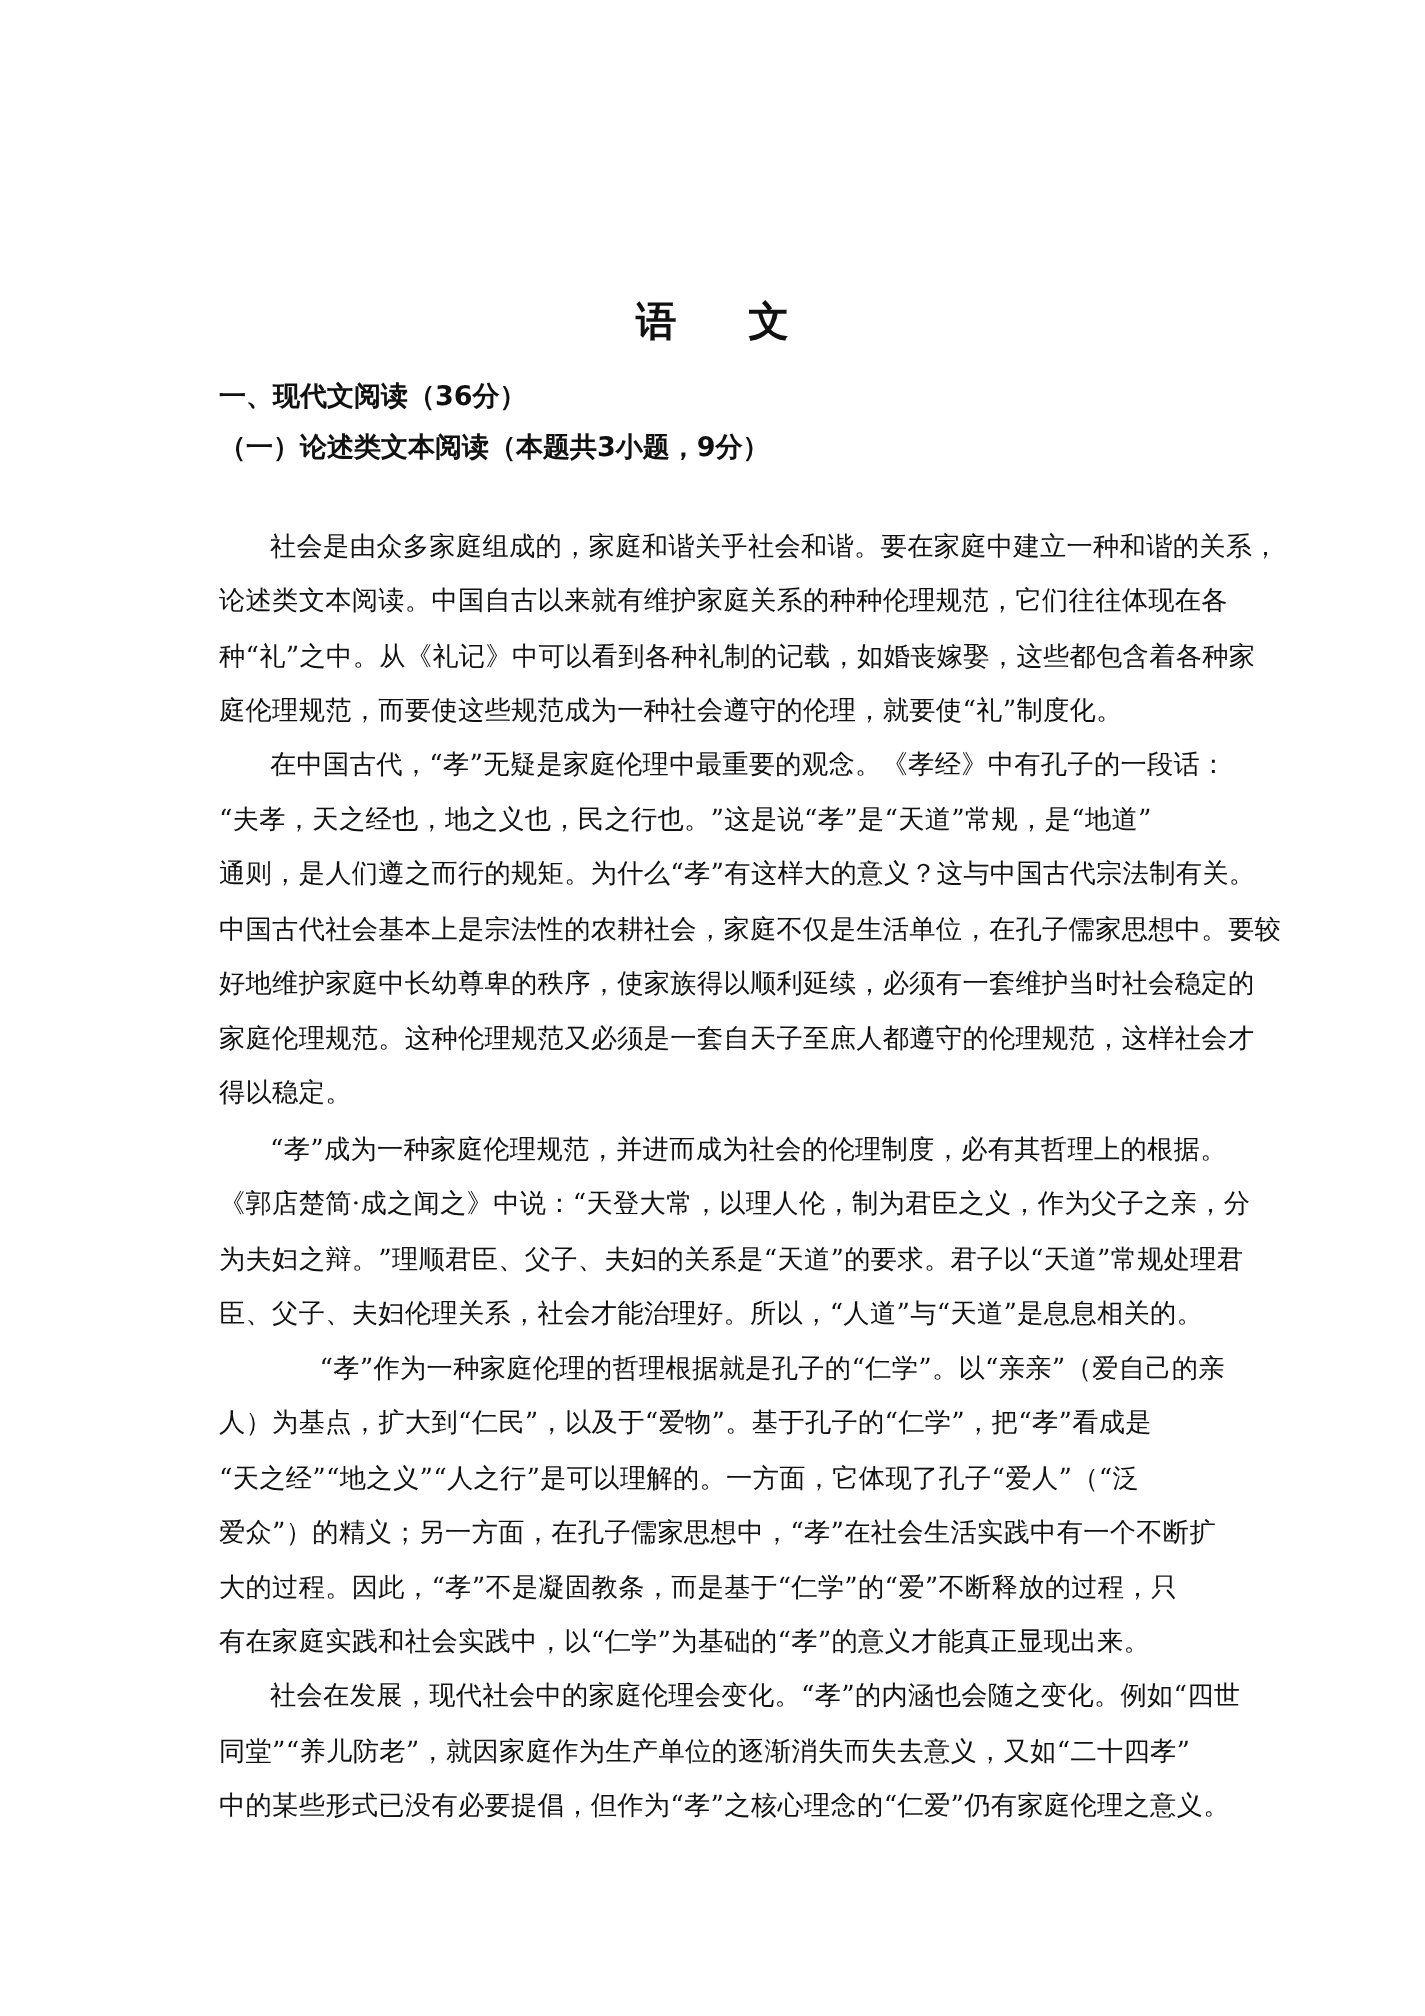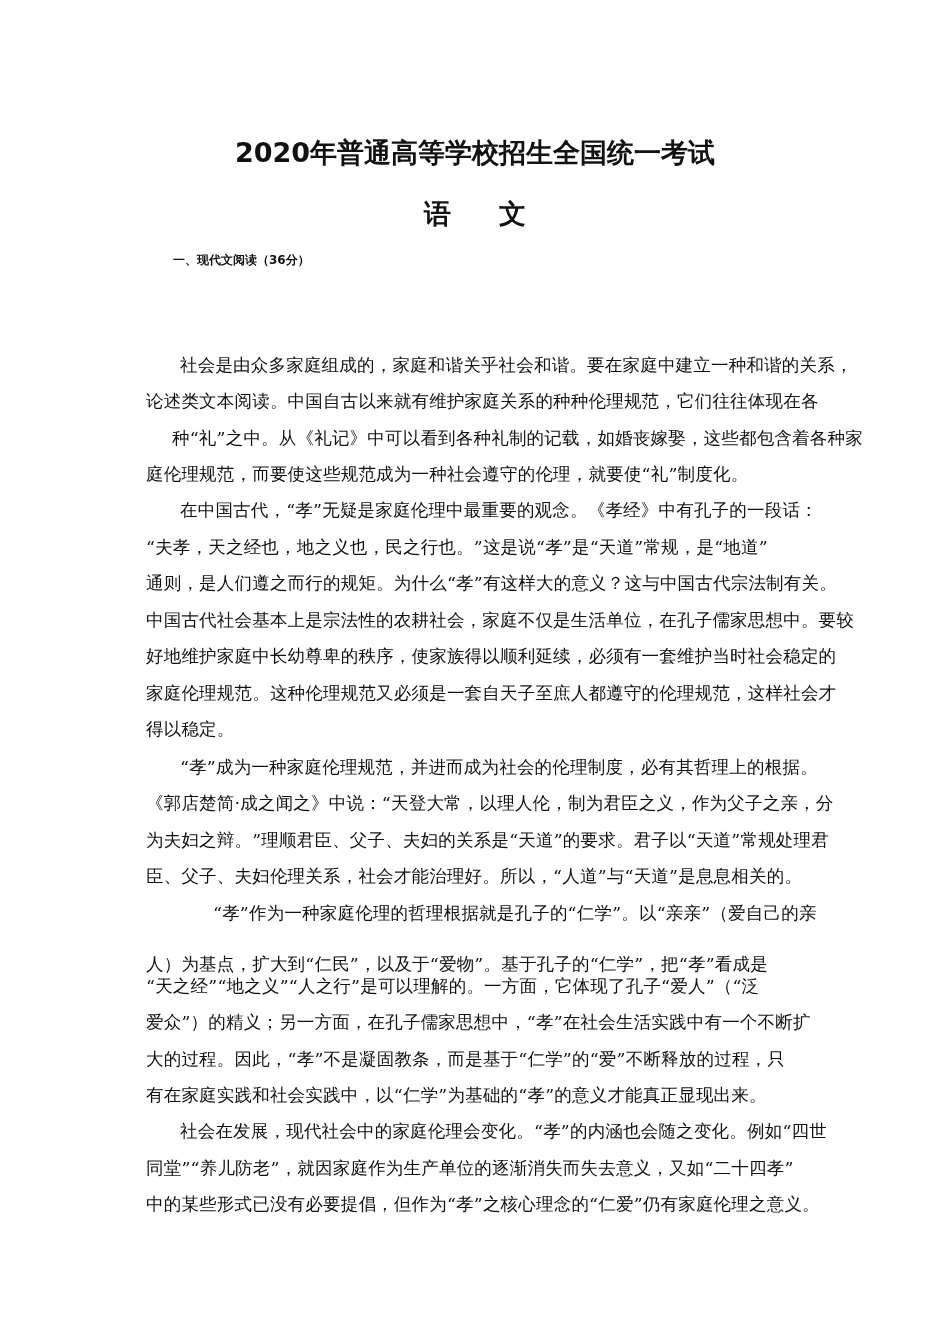--- a/index.html
+++ b/index.html
@@ -43,55 +43,54 @@
       font-size: 27px;
       font-weight: bold;
       font-family: "DejaVu Sans", "Liberation Sans", sans-serif;
       word-spacing: 0;
     }
     .subject span { display: inline-block; }
     .subject .gap { width: 48px; }
     .heading {
       position: absolute;
       left: 146px;
-      font-size: 12px;
+      font-size: 18px;
       font-weight: bold;
       font-family: "DejaVu Sans", "Liberation Sans", sans-serif;
       white-space: nowrap;
-      margin-left: 27px;
     }
     .line {
       position: absolute;
       left: 146px;
       width: 660px;
       font-size: 17.5px;
       white-space: nowrap;
       line-height: 22px;
       letter-spacing: 0.2px;
     }
     .indent { left: 180px; }
   </style>
 </head>
 <body>
 
 <div class="page">
 
-  <div class="title">2020年普通高等学校招生全国统一考试</div>
 
   <div class="subject">
     <span>语</span><span class="gap"></span><span>文</span>
   </div>
 
   <div class="heading" style="top:252px;">一、现代文阅读（36分）</div>
+  <div class="heading" style="top:286px;">（一）论述类文本阅读（本题共3小题，9分）</div>
 
 
   <div>
     <div class="line indent" style="top:354px;">社会是由众多家庭组成的，家庭和谐关乎社会和谐。要在家庭中建立一种和谐的关系，</div>
     <div class="line" style="top:390px;">论述类文本阅读。中国自古以来就有维护家庭关系的种种伦理规范，它们往往体现在各</div>
-    <div class="line" style="top:427px;margin-left:26px;">种“礼”之中。从《礼记》中可以看到各种礼制的记载，如婚丧嫁娶，这些都包含着各种家</div>
+    <div class="line" style="top:427px;">种“礼”之中。从《礼记》中可以看到各种礼制的记载，如婚丧嫁娶，这些都包含着各种家</div>
     <div class="line" style="top:463px;">庭伦理规范，而要使这些规范成为一种社会遵守的伦理，就要使“礼”制度化。</div>
   </div>
 
   <div>
     <div class="line indent" style="top:499px;">在中国古代，“孝”无疑是家庭伦理中最重要的观念。《孝经》中有孔子的一段话：</div>
     <div class="line" style="top:536px;">“夫孝，天之经也，地之义也，民之行也。”这是说“孝”是“天道”常规，是“地道”</div>
     <div class="line" style="top:572px;">通则，是人们遵之而行的规矩。为什么“孝”有这样大的意义？这与中国古代宗法制有关。</div>
     <div class="line" style="top:609px;">中国古代社会基本上是宗法性的农耕社会，家庭不仅是生活单位，在孔子儒家思想中。要较</div>
     <div class="line" style="top:645px;">好地维护家庭中长幼尊卑的秩序，使家族得以顺利延续，必须有一套维护当时社会稳定的</div>
     <div class="line" style="top:682px;">家庭伦理规范。这种伦理规范又必须是一套自天子至庶人都遵守的伦理规范，这样社会才</div>
@@ -100,21 +99,21 @@
 
   <div>
     <div class="line indent" style="top:756px;">“孝”成为一种家庭伦理规范，并进而成为社会的伦理制度，必有其哲理上的根据。</div>
     <div class="line" style="top:792px;">《郭店楚简·成之闻之》中说：“天登大常，以理人伦，制为君臣之义，作为父子之亲，分</div>
     <div class="line" style="top:829px;">为夫妇之辩。”理顺君臣、父子、夫妇的关系是“天道”的要求。君子以“天道”常规处理君</div>
     <div class="line" style="top:865px;">臣、父子、夫妇伦理关系，社会才能治理好。所以，“人道”与“天道”是息息相关的。</div>
   </div>
 
   <div>
     <div class="line indent" style="top:902px;margin-left:33px;">“孝”作为一种家庭伦理的哲理根据就是孔子的“仁学”。以“亲亲”（爱自己的亲</div>
-    <div class="line" style="top:938px;margin-top:15px;">人）为基点，扩大到“仁民”，以及于“爱物”。基于孔子的“仁学”，把“孝”看成是</div>
+    <div class="line" style="top:938px;">人）为基点，扩大到“仁民”，以及于“爱物”。基于孔子的“仁学”，把“孝”看成是</div>
     <div class="line" style="top:975px;">“天之经”“地之义”“人之行”是可以理解的。一方面，它体现了孔子“爱人”（“泛</div>
     <div class="line" style="top:1011px;">爱众”）的精义；另一方面，在孔子儒家思想中，“孝”在社会生活实践中有一个不断扩</div>
     <div class="line" style="top:1048px;">大的过程。因此，“孝”不是凝固教条，而是基于“仁学”的“爱”不断释放的过程，只</div>
     <div class="line" style="top:1084px;">有在家庭实践和社会实践中，以“仁学”为基础的“孝”的意义才能真正显现出来。</div>
   </div>
 
   <div>
     <div class="line indent" style="top:1120px;">社会在发展，现代社会中的家庭伦理会变化。“孝”的内涵也会随之变化。例如“四世</div>
     <div class="line" style="top:1157px;">同堂”“养儿防老”，就因家庭作为生产单位的逐渐消失而失去意义，又如“二十四孝”</div>
     <div class="line" style="top:1193px;">中的某些形式已没有必要提倡，但作为“孝”之核心理念的“仁爱”仍有家庭伦理之意义。</div>

